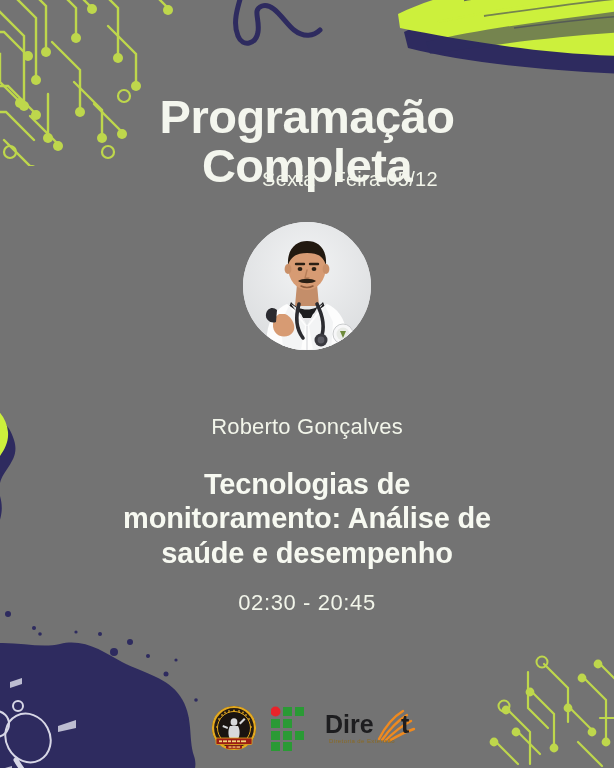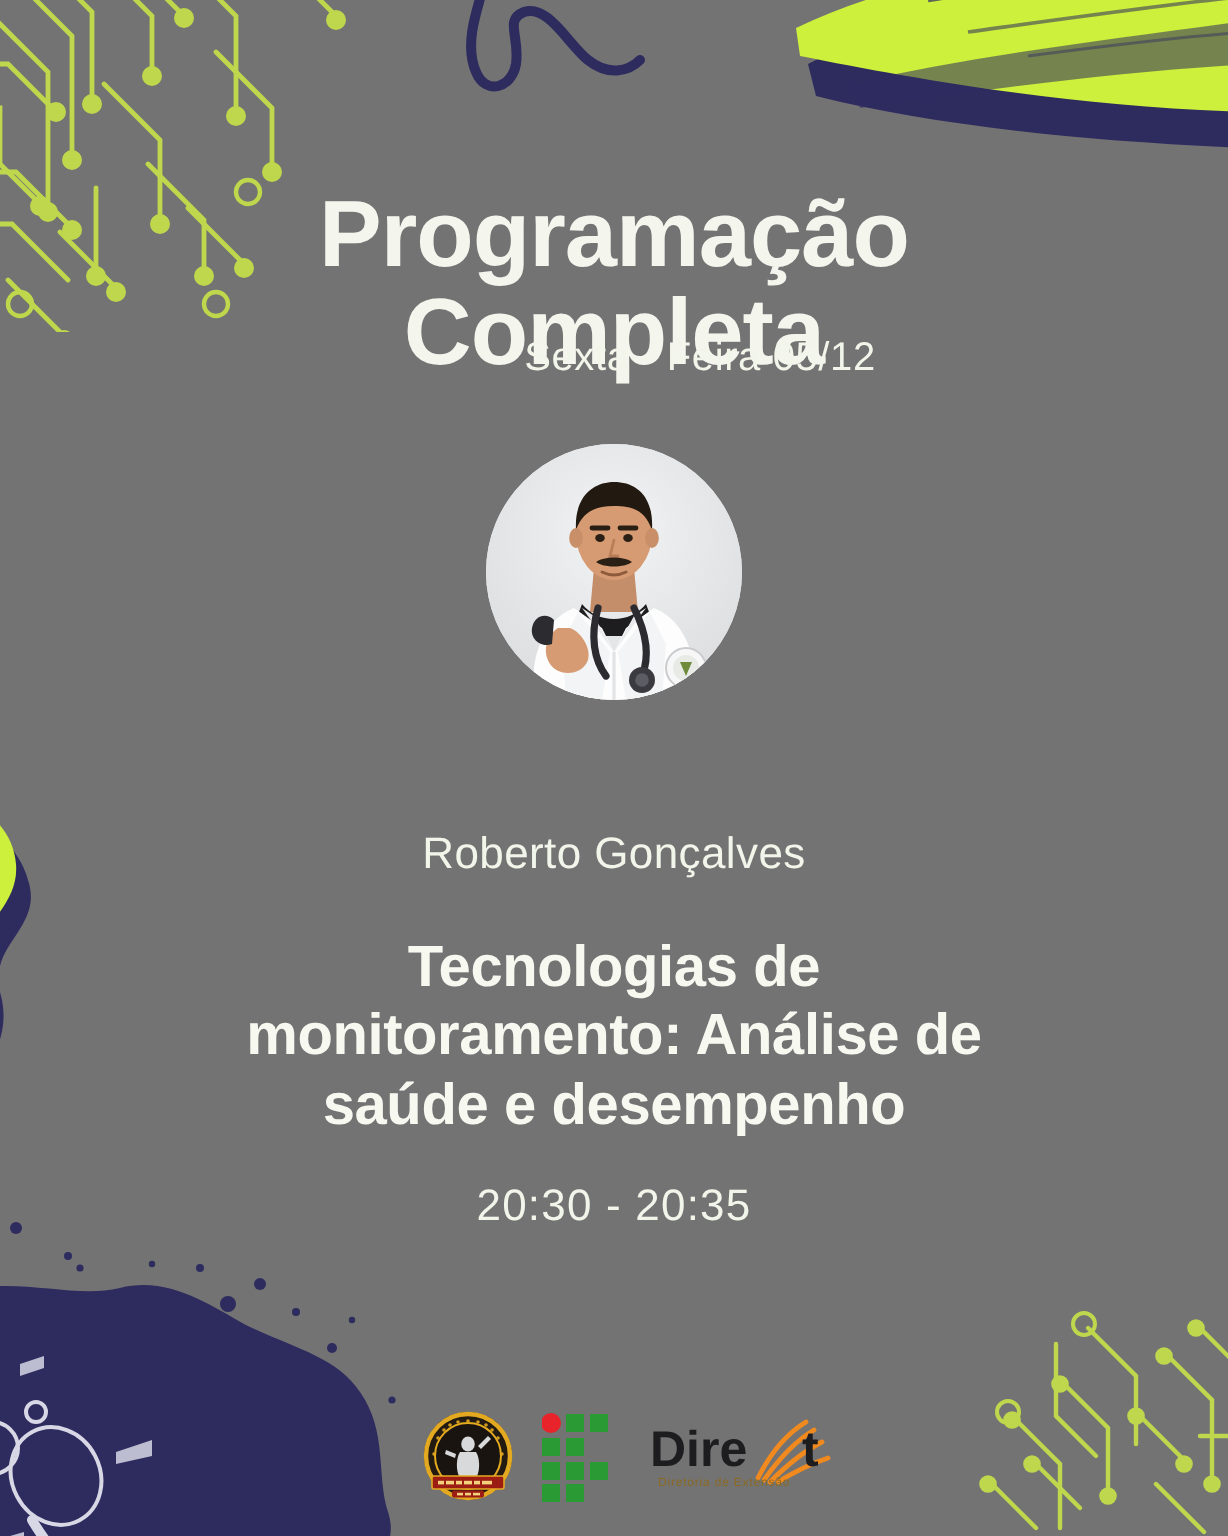--- a/index.html
+++ b/index.html
@@ -329,21 +329,21 @@
         <path d="M97 109 L103 109 L100 116 Z" fill="#6e8a3a"></path>
       </svg>
     </div>
 
     <div id="speaker-name">Roberto Gonçalves</div>
 
     <h2 id="talk-title">Tecnologias de
 monitoramento: Análise de
 saúde e desempenho</h2>
 
-    <div id="talk-time">20:30 - 20:35</div>
+    <div id="talk-time">02:30 - 20:45</div>
 
     <div id="footer-logos">
 
       <svg class="logo" width="46" height="46" viewBox="0 0 46 46">
         <circle cx="23" cy="23" r="22" fill="#231a12"></circle>
         <circle cx="23" cy="23" r="21" fill="none" stroke="#e3a920" stroke-width="2.2"></circle>
         <circle cx="23" cy="23" r="16.5" fill="#1a1410"></circle>
         <circle cx="23" cy="23" r="16.5" fill="none" stroke="#e3a920" stroke-width="1"></circle>
 
         <g fill="#e3a920" opacity=".9">

